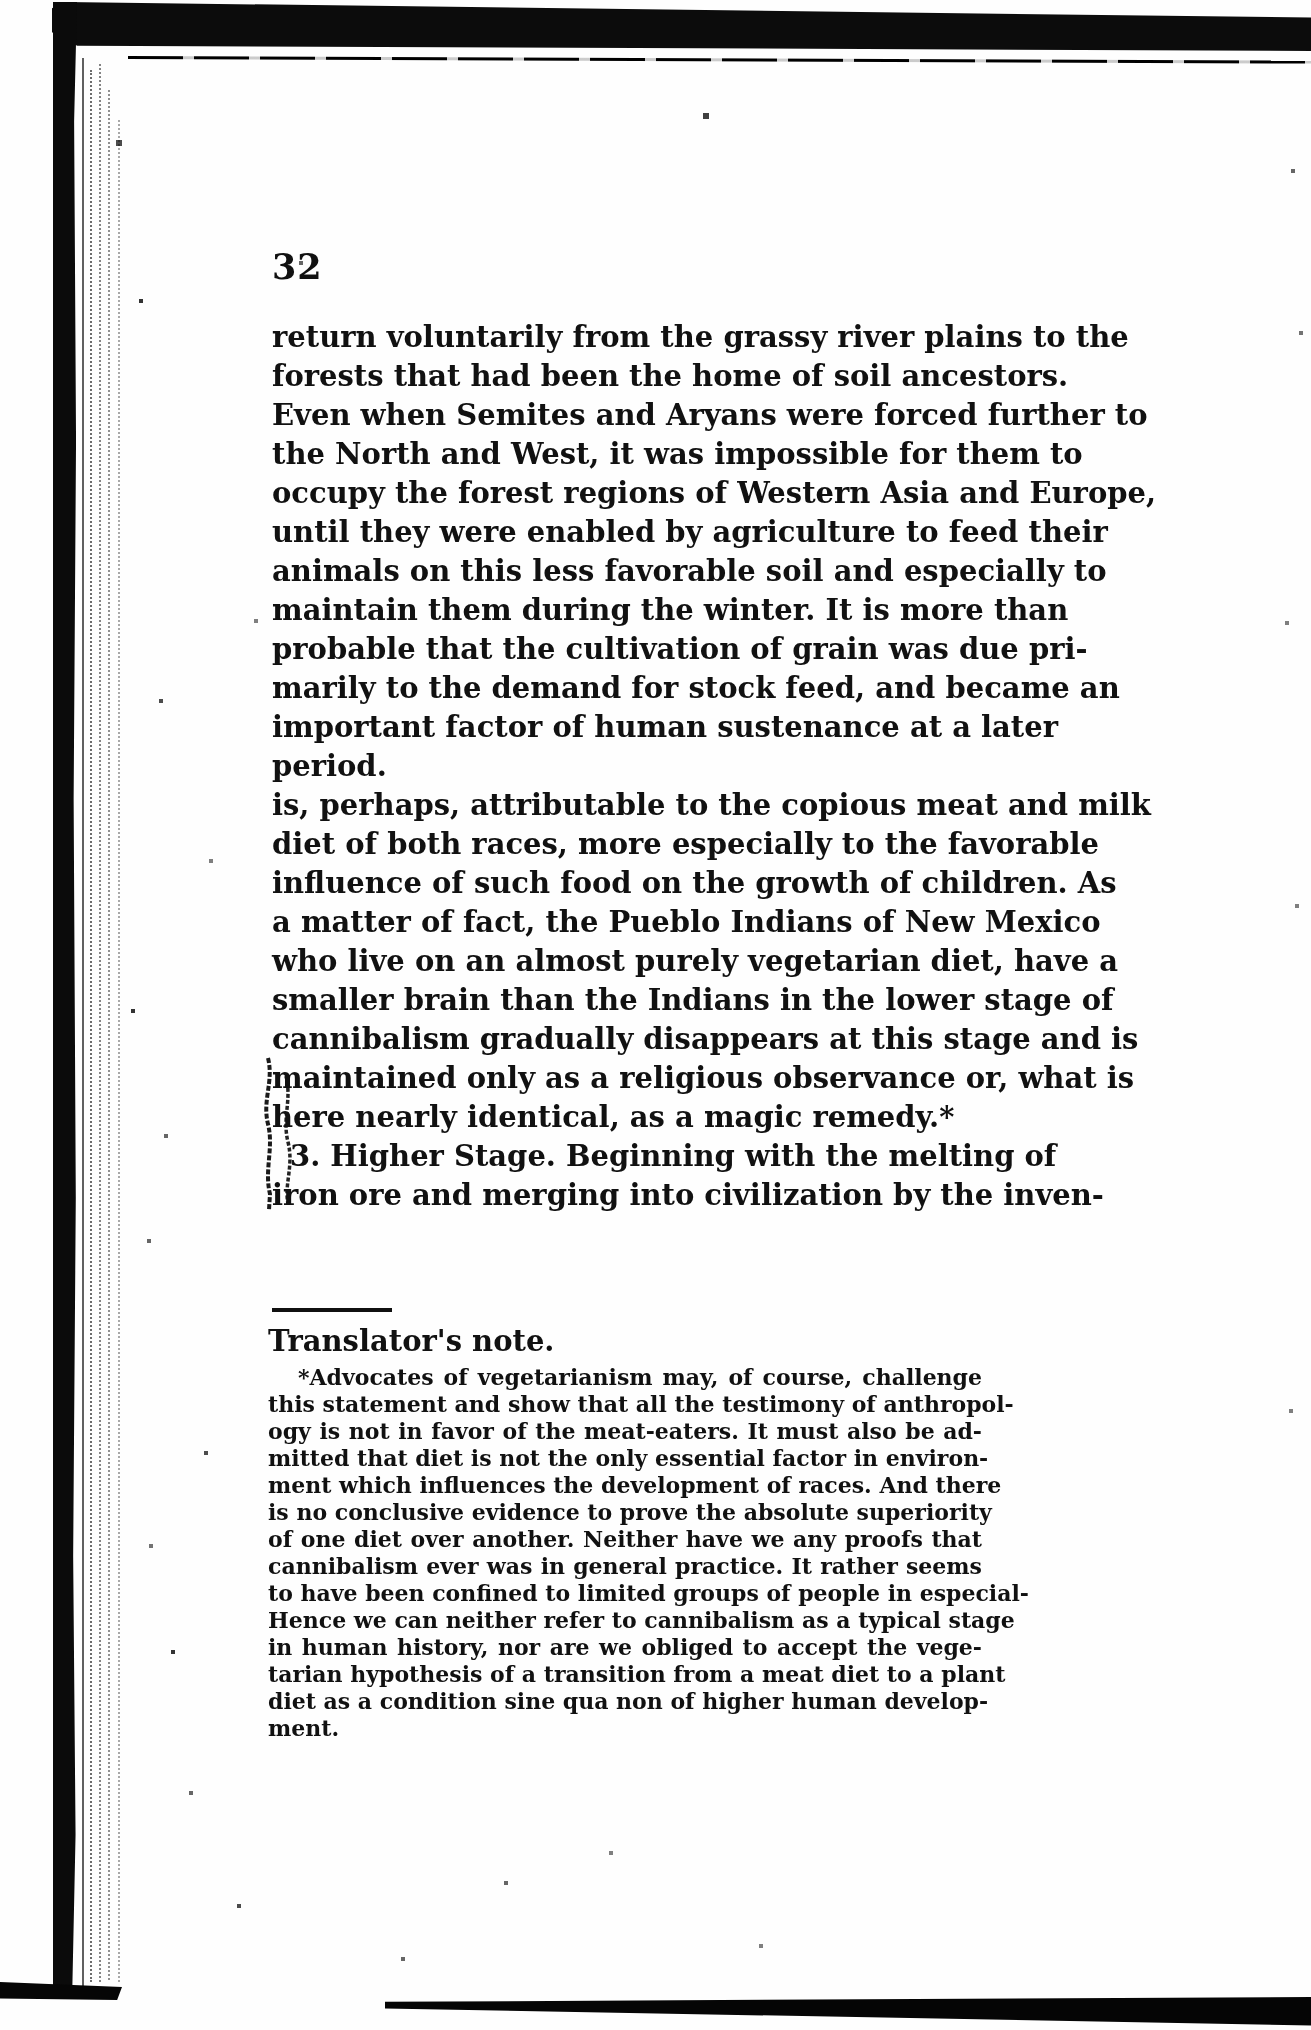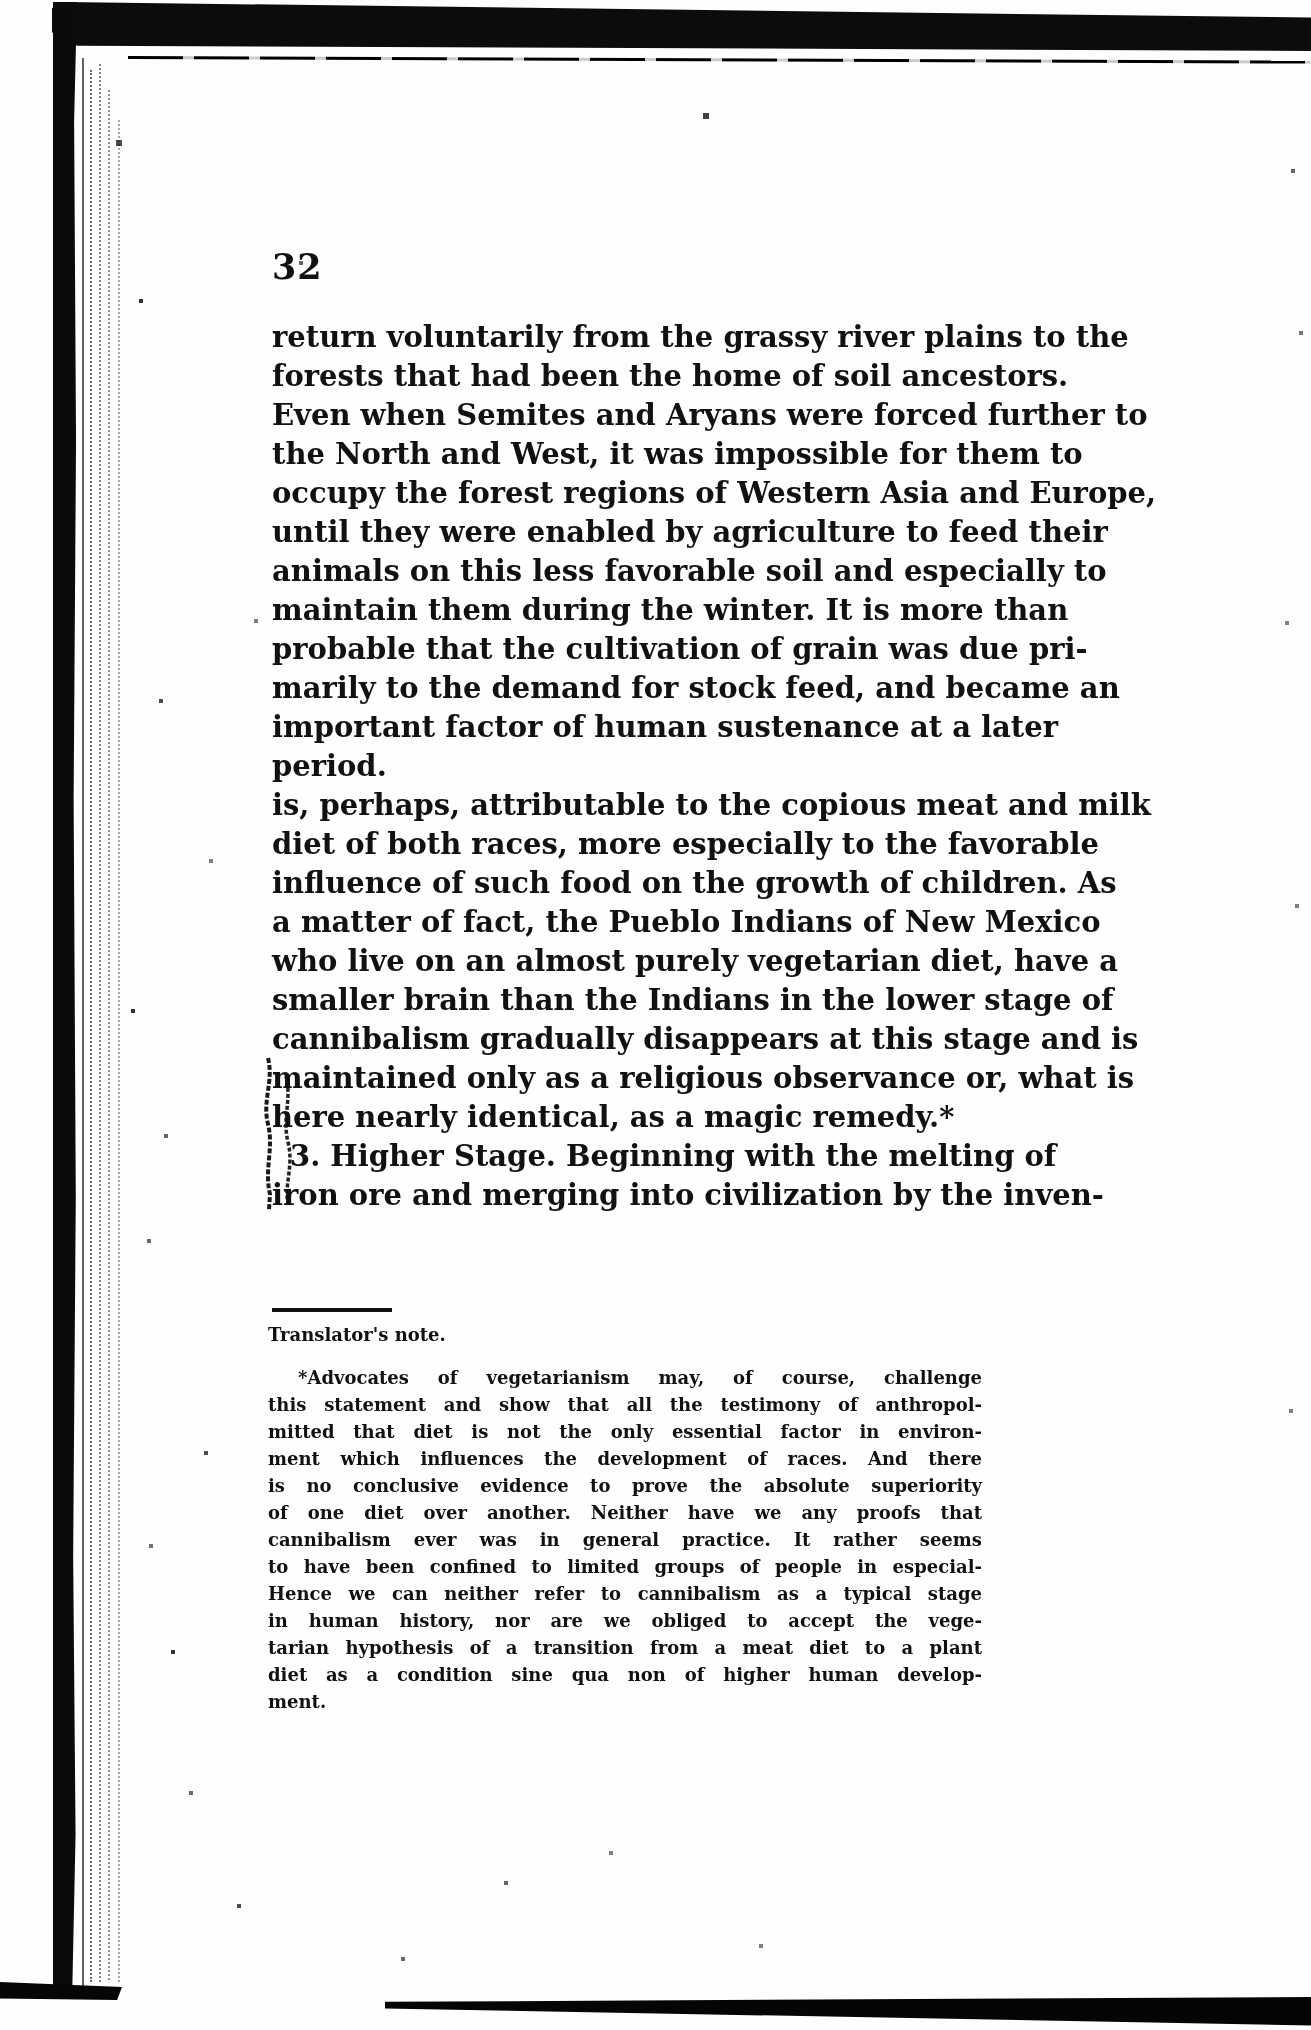--- a/index.html
+++ b/index.html
@@ -70,24 +70,24 @@
     font-size:29px;font-weight:bold;line-height:39px;
   }
   .line{
     height:39px;white-space:nowrap;
     text-align:justify;text-align-last:justify;text-justify:inter-word;
   }
   .line.indent{text-indent:18px;}
   .line.last{text-align-last:left;}
 
   .rule{position:absolute;left:272px;top:1308px;width:120px;height:4px;background:#101010;}
-  .fnote-head{position:absolute;left:268px;top:1324px;font-size:18px;font-weight:bold;}
+  .fnote-head{position:absolute;left:268px;top:1324px;font-size:29px;font-weight:bold;}
   .fnote{
     position:absolute;left:268px;top:1364px;width:714px;
-    font-size:18px;font-weight:bold;line-height:27px;
+    font-size:22px;font-weight:bold;line-height:27px;
   }
   .fline{
     height:27px;white-space:nowrap;
     text-align:justify;text-align-last:justify;text-justify:inter-word;
   }
   .fline.indent{text-indent:30px;}
   .fline.last{text-align-last:left;}
 </style>
 </head>
 <body>
@@ -140,20 +140,21 @@
       <div class="line indent">3.  Higher Stage.  Beginning with the melting of</div>
       <div class="line">iron ore and merging into civilization by the inven-</div>
     </div>
 
   <div class="rule"></div>
   <div class="fnote-head">Translator's note.</div>
 
   <div class="fnote">
       <div class="fline indent">*Advocates of vegetarianism may, of course, challenge</div>
       <div class="fline">this statement and show that all the testimony of anthropol-</div>
+      <div class="fline">ogy is not in favor of the meat-eaters.  It must also be ad-</div>
       <div class="fline">mitted that diet is not the only essential factor in environ-</div>
       <div class="fline">ment which influences the development of races.  And there</div>
       <div class="fline">is no conclusive evidence to prove the absolute superiority</div>
       <div class="fline">of one diet over another.  Neither have we any proofs that</div>
       <div class="fline">cannibalism ever was in general practice.  It rather seems</div>
       <div class="fline">to have been confined to limited groups of people in especial-</div>
       <div class="fline">Hence we can neither refer to cannibalism as a typical stage</div>
       <div class="fline">in human history, nor are we obliged to accept the vege-</div>
       <div class="fline">tarian hypothesis of a transition from a meat diet to a plant</div>
       <div class="fline">diet as a condition sine qua non of higher human develop-</div>

